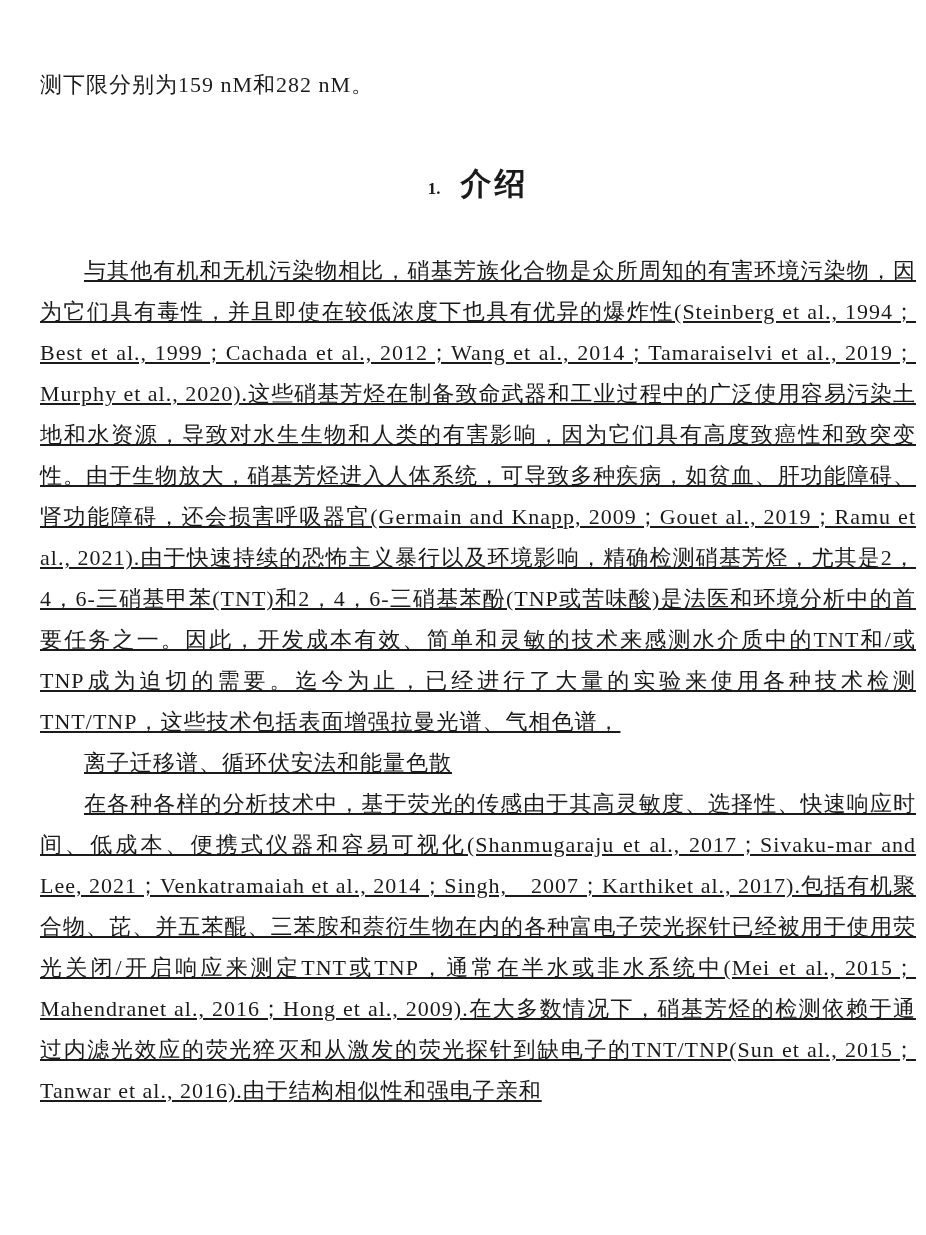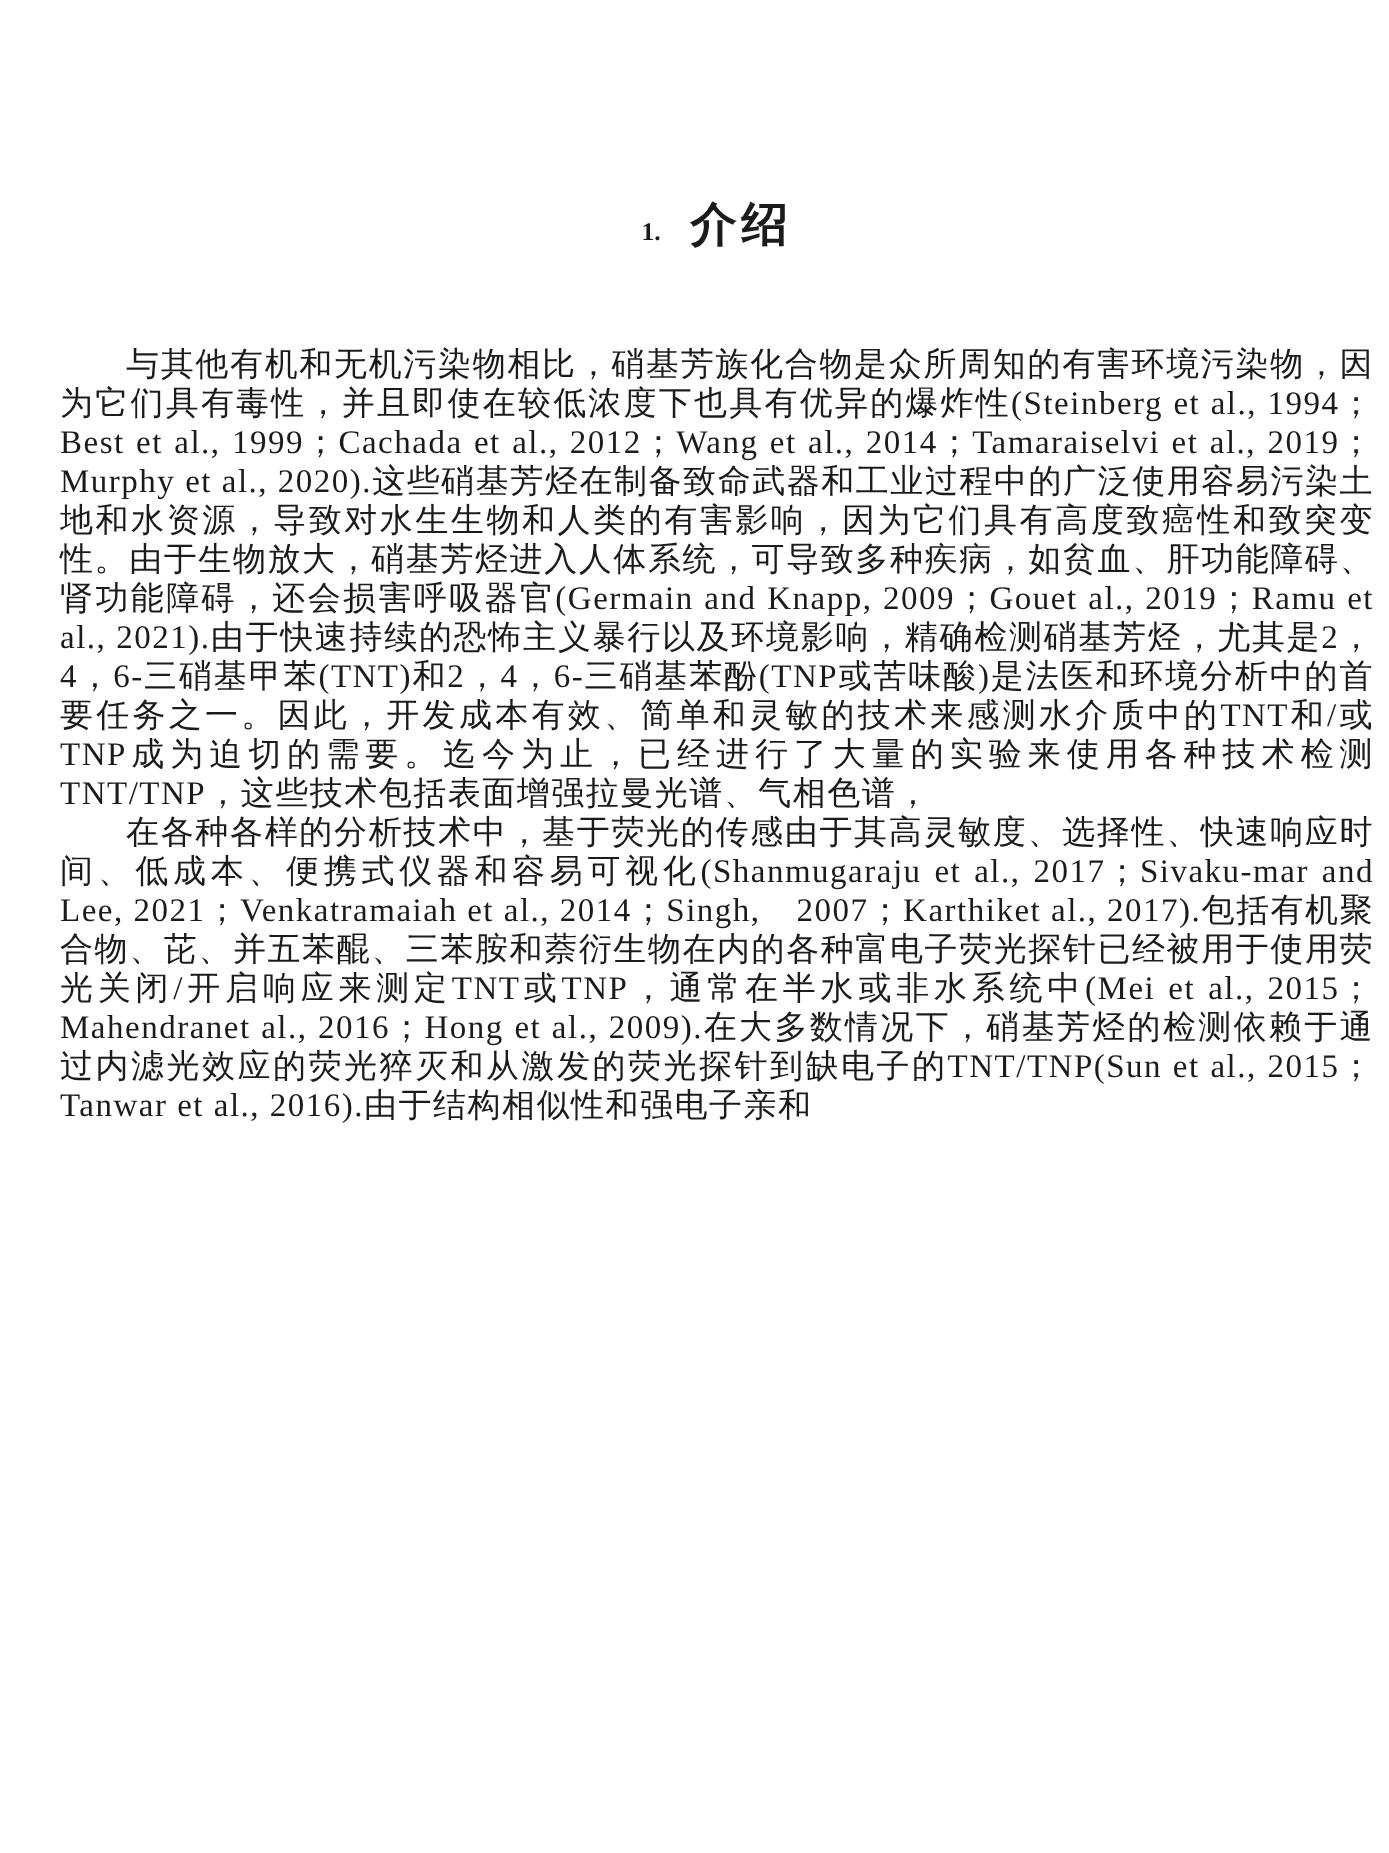--- a/index.html
+++ b/index.html
@@ -38,41 +38,44 @@
     font-family: "Liberation Serif", "DejaVu Serif", serif;
     margin-right: 20px;
   }
   .section-title {
     font-size: 31px;
     font-weight: bold;
     font-family: Liberation Sans, sans-serif;
     letter-spacing: 3px;
   }
   .body-text {
-    margin-top: 60px;
+    margin-top: 46px;
     font-size: 22px;
-    line-height: 26px;
+    line-height: 41px;
     letter-spacing: 1px;
     text-align: justify;
+    text-decoration: underline;
   }
   .body-text p {
     margin: 0;
     padding: 0;
     text-indent: 2em;
   }
 </style>
 </head>
 <body>
 
 <div class="page">
 
+  <div class="lead-line">测下限分别为159 nM和282 nM。</div>
 
   <div class="section-heading">
     <span class="section-number">1.</span>
     <span class="section-title">介绍</span>
   </div>
 
   <div class="body-text">
     <p>与其他有机和无机污染物相比，硝基芳族化合物是众所周知的有害环境污染物，因为它们具有毒性，并且即使在较低浓度下也具有优异的爆炸性(Steinberg et al., 1994；Best et al., 1999；Cachada et al., 2012；Wang et al., 2014；Tamaraiselvi et al., 2019；Murphy et al., 2020).这些硝基芳烃在制备致命武器和工业过程中的广泛使用容易污染土地和水资源，导致对水生生物和人类的有害影响，因为它们具有高度致癌性和致突变性。由于生物放大，硝基芳烃进入人体系统，可导致多种疾病，如贫血、肝功能障碍、肾功能障碍，还会损害呼吸器官(Germain and Knapp, 2009；Gouet al., 2019；Ramu et al., 2021).由于快速持续的恐怖主义暴行以及环境影响，精确检测硝基芳烃，尤其是2，4，6-三硝基甲苯(TNT)和2，4，6-三硝基苯酚(TNP或苦味酸)是法医和环境分析中的首要任务之一。因此，开发成本有效、简单和灵敏的技术来感测水介质中的TNT和/或TNP成为迫切的需要。迄今为止，已经进行了大量的实验来使用各种技术检测TNT/TNP，这些技术包括表面增强拉曼光谱、气相色谱，</p>
+    <p>离子迁移谱、循环伏安法和能量色散</p>
     <p>在各种各样的分析技术中，基于荧光的传感由于其高灵敏度、选择性、快速响应时间、低成本、便携式仪器和容易可视化(Shanmugaraju et al., 2017；Sivaku-mar and Lee, 2021；Venkatramaiah et al., 2014；Singh,  2007；Karthiket al., 2017).包括有机聚合物、芘、并五苯醌、三苯胺和萘衍生物在内的各种富电子荧光探针已经被用于使用荧光关闭/开启响应来测定TNT或TNP，通常在半水或非水系统中(Mei et al., 2015；Mahendranet al., 2016；Hong et al., 2009).在大多数情况下，硝基芳烃的检测依赖于通过内滤光效应的荧光猝灭和从激发的荧光探针到缺电子的TNT/TNP(Sun et al., 2015；Tanwar et al., 2016).由于结构相似性和强电子亲和</p>
   </div>
 
 </div>
 
 </body></html>

